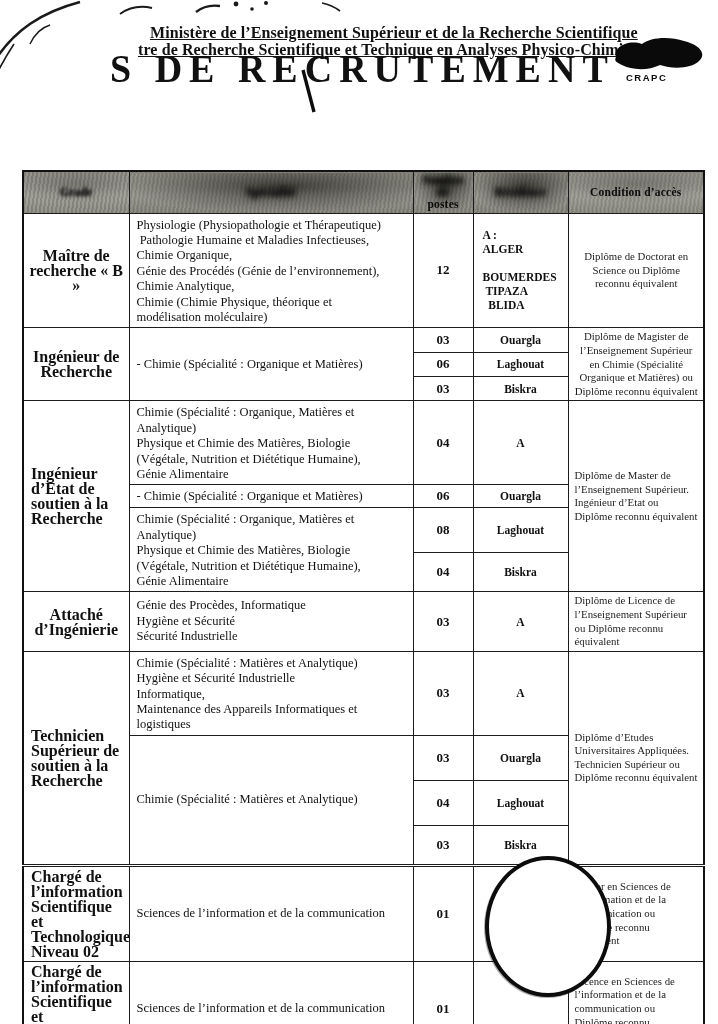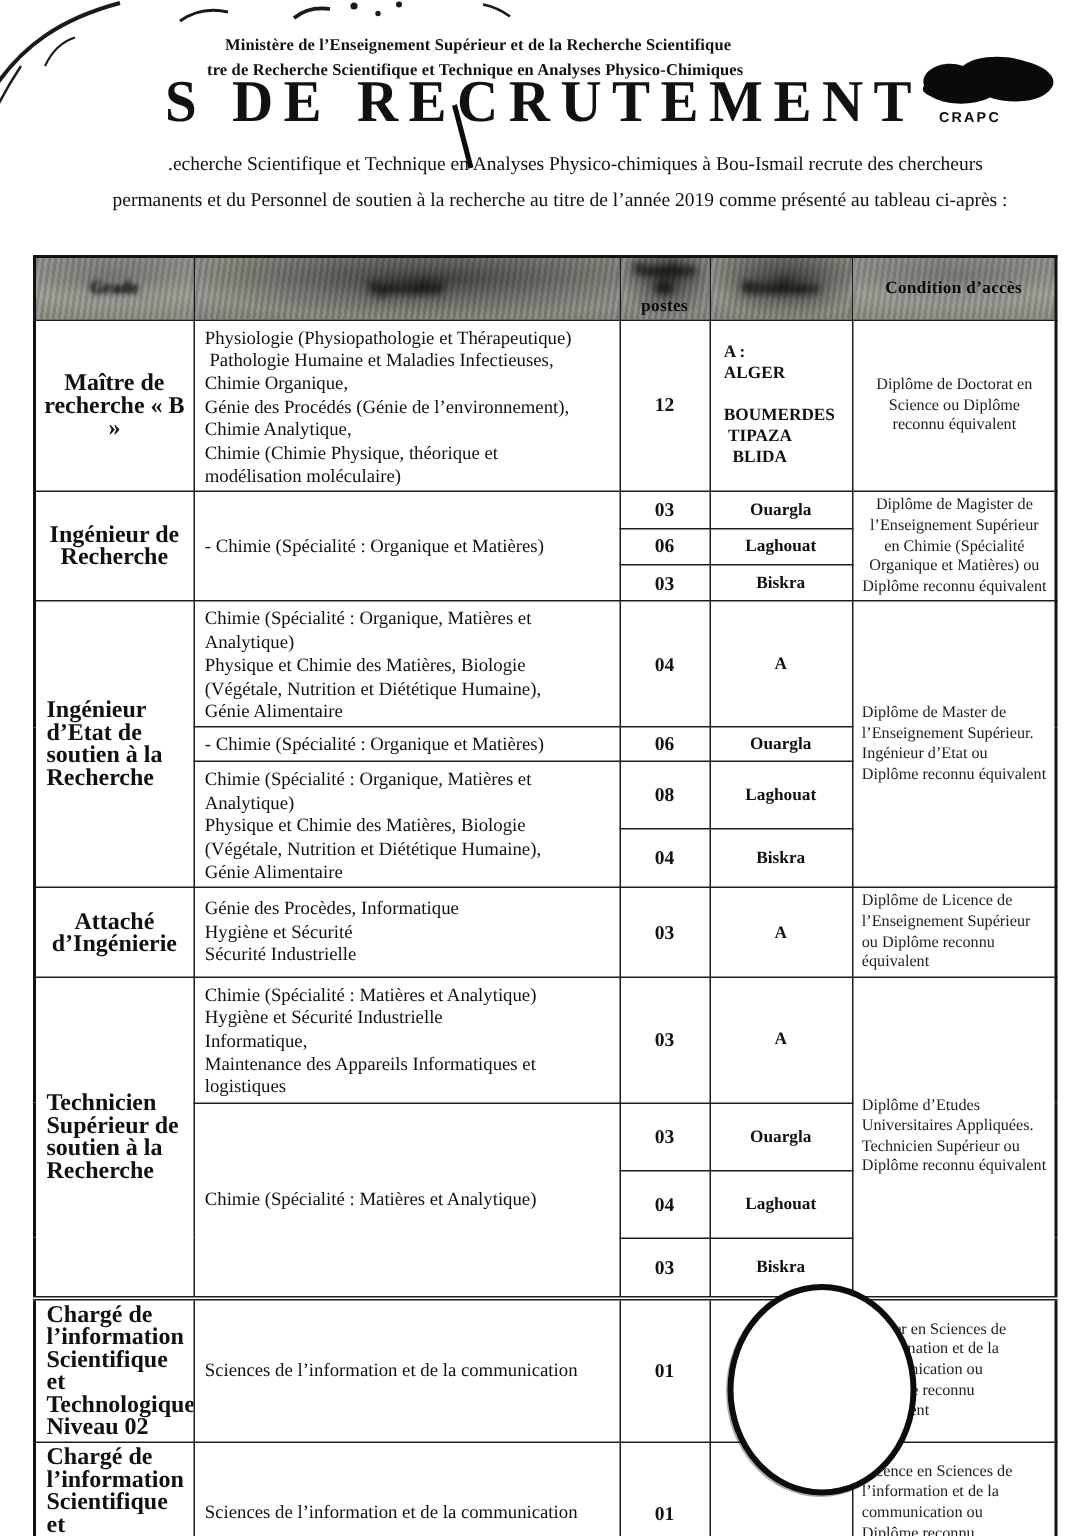--- a/index.html
+++ b/index.html
@@ -6,21 +6,21 @@
   html,body { width:718px; height:1024px; }
   body {
     position:relative;
     background:#ffffff;
     font-family:"Liberation Serif", serif;
     color:#111;
     overflow:hidden;
   }
   
   .pen-marks { position:absolute; left:0; top:0; z-index:4; pointer-events:none; }
-  .ministry-line { position:absolute; font-weight:bold; font-size:11px; white-space:nowrap; letter-spacing:.1px; }
+  .ministry-line { position:absolute; font-weight:bold; font-size:16px; text-decoration:underline; white-space:nowrap; letter-spacing:.1px; }
   .ministry-1 { left:150px; top:24px; }
   .ministry-2 { left:138px; top:41px; }
   .main-title {
     position:absolute; left:110px; top:46px;
     font-size:38px; font-weight:bold; letter-spacing:7px;
     white-space:nowrap; transform:scaleY(1.04);
     font-family:"Liberation Serif", serif;
   }
   .crapc-logo { position:absolute; left:612px; top:36px; width:100px; text-align:left; }
   .crapc-label { display:block; margin:-4px 0 0 14px; font-family:"Liberation Sans", sans-serif; font-weight:bold; font-size:9.5px; letter-spacing:1.5px; color:#0a0a0a; }
@@ -93,22 +93,20 @@
 <div class="main-title">S DE RECRUTEMENT</div>
 
 <div class="crapc-logo">
   <svg width="96" height="36" viewBox="0 0 96 36">
     <path d="M4 21 C1 12 15 3 30 8 C38 1 58 0 72 5 C88 9 95 18 87 25 C79 33 60 33 48 29 C36 35 19 34 10 29 C4 26 2 25 4 21 Z" fill="#0a0a0a"></path>
   </svg>
   <span class="crapc-label">CRAPC</span>
 </div>
 
 <div class="intro">
-  <div class="intro-p1">.echerche Scientifique et Technique en Analyses Physico-chimiques à Bou-Ismail recrute des chercheurs
-permanents et du Personnel de soutien à la recherche au titre de l’année 2019 comme présenté au tableau ci-après :</div>
 </div>
 
 <div class="tbl-wrap">
 <table>
   <colgroup>
         <col class="c1">
         <col class="c2">
         <col class="c3">
         <col class="c4">
         <col class="c5">

